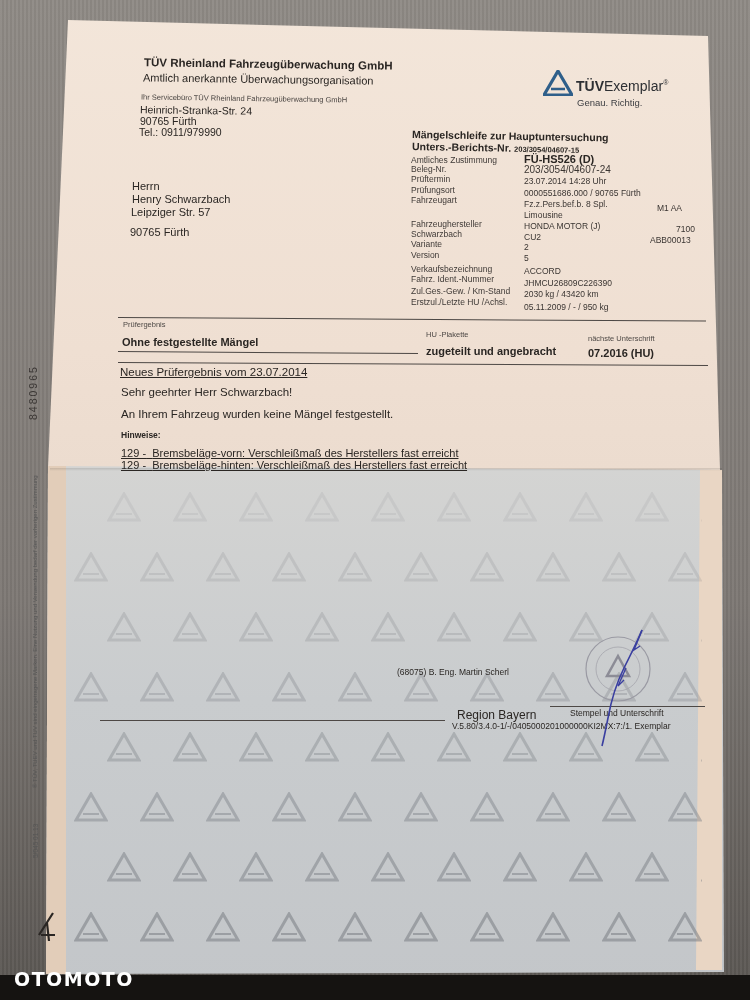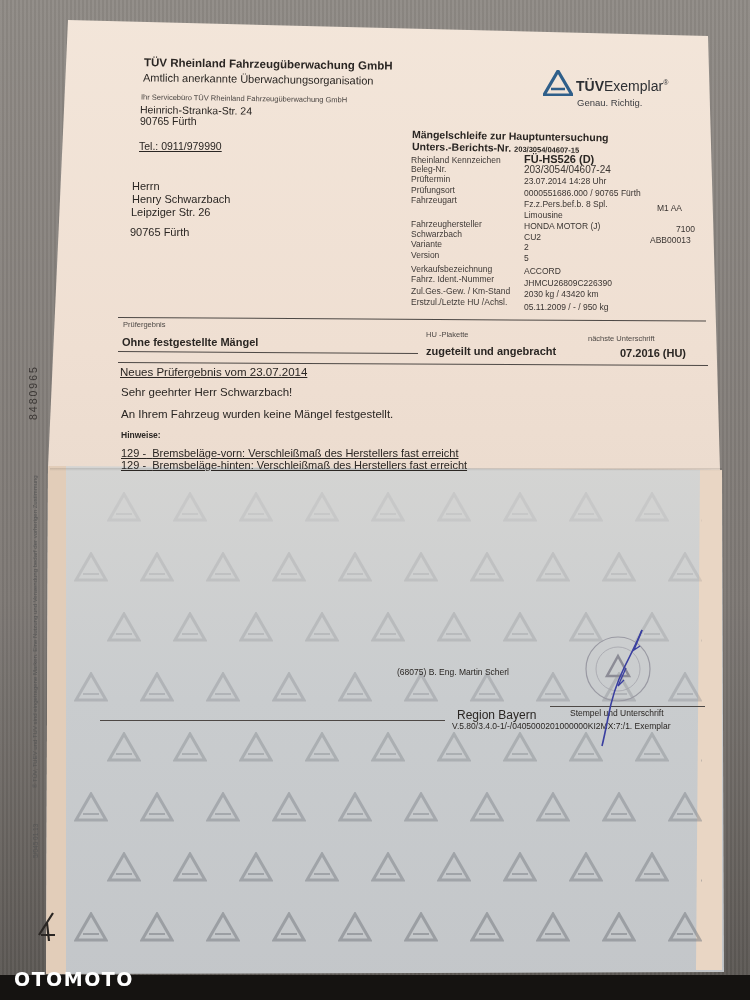--- a/index.html
+++ b/index.html
@@ -56,21 +56,21 @@
   .tri svg { width: 100%; height: 100%; }
 
   .abs { position: absolute; white-space: nowrap; }
   .b { font-weight: bold; }
 
   .hdr-company { left: 144px; top: 58px; font-size: 11.5px; font-weight: bold; transform: rotate(0.8deg); }
   .hdr-sub { left: 143px; top: 73px; font-size: 11px; transform: rotate(0.8deg); }
   .hdr-office { left: 141px; top: 94px; font-size: 7.5px; color: #4a4542; transform: rotate(0.8deg); }
   .hdr-street { left: 140px; top: 104px; font-size: 10.5px; transform: rotate(0.8deg); }
   .hdr-city { left: 140px; top: 115px; font-size: 10.5px; }
-  .hdr-tel { left: 139px; top: 140px; font-size: 10.5px; text-decoration: underline; }
+  .hdr-tel { left: 139px; top: 126px; font-size: 10.5px; }
 
   .logo { left: 543px; top: 70px; }
   .logo-text { left: 576px; top: 78px; font-size: 14px; color: #2d2f33; }
   .logo-text .light { font-weight: normal; }
   .logo-tag { left: 577px; top: 97px; font-size: 9.5px; color: #3c3e42; }
 
   .addr { font-size: 11px; left: 132px; }
 
   .mg-title { left: 412px; top: 128px; font-size: 10.5px; font-weight: bold; transform: rotate(1deg); transform-origin: left; }
   .mg-no { left: 412px; top: 140px; font-size: 10.5px; font-weight: bold; transform: rotate(1deg); transform-origin: left; }
@@ -458,30 +458,30 @@
     <path d="M8 19 L22 19" stroke="#2f5f8a" stroke-width="2.5"></path>
   </svg>
 </div>
 <div class="abs logo-text">
   <span class="b">TÜV</span><span class="light">Exemplar</span><sup style="font-size:7px">®</sup>
 </div>
 <div class="abs logo-tag">Genau. Richtig.</div>
 
 <div class="abs addr" style="top:180px">Herrn</div>
 <div class="abs addr" style="top:193px">Henry Schwarzbach</div>
-<div class="abs addr" style="top:206px; left:131px">Leipziger Str. 26</div>
+<div class="abs addr" style="top:206px; left:131px">Leipziger Str. 57</div>
 <div class="abs addr" style="top:226px; left:130px">90765 Fürth</div>
 
 <div class="abs mg-title">Mängelschleife zur Hauptuntersuchung</div>
 <div class="abs mg-no">
   <span>Unters.-Berichts-Nr.</span>
   <span class="small">203/3054/04607-15</span>
 </div>
 
-<div class="abs lbl" style="top:155px">Rheinland Kennzeichen</div>
+<div class="abs lbl" style="top:155px">Amtliches Zustimmung</div>
 <div class="abs val big" style="top:153px">FÜ-HS526 (D)</div>
 
 <div class="abs lbl" style="top:164px">Beleg-Nr.</div>
 <div class="abs val mid" style="top:164px">203/3054/04607-24</div>
 
 <div class="abs lbl" style="top:174px">Prüftermin</div>
 <div class="abs val" style="top:176px">23.07.2014 14:28 Uhr</div>
 
 <div class="abs lbl" style="top:185px">Prüfungsort</div>
 <div class="abs val" style="top:188px">0000551686.000 / 90765 Fürth</div>
@@ -517,21 +517,21 @@
 
 <div class="abs lbl" style="top:297px">Erstzul./Letzte HU /Achsl.</div>
 <div class="abs val" style="top:302px">05.11.2009 / - / 950 kg</div>
 
 <div class="hr" style="left:118px; top:317px; width:588px; transform:rotate(0.35deg)"></div>
 <div class="abs sec-label" style="left:123px; top:320px">Prüfergebnis</div>
 <div class="abs sec-val" style="left:122px; top:336px">Ohne festgestellte Mängel</div>
 <div class="abs sec-label" style="left:426px; top:330px">HU -Plakette</div>
 <div class="abs sec-val" style="left:426px; top:345px">zugeteilt und angebracht</div>
 <div class="abs sec-label" style="left:588px; top:334px">nächste Unterschrift</div>
-<div class="abs sec-val" style="left:620px; top:347px">07.2016 (HU)</div>
+<div class="abs sec-val" style="left:588px; top:347px">07.2016 (HU)</div>
 <div class="hr" style="left:118px; top:351px; width:300px; transform:rotate(0.4deg)"></div>
 <div class="hr" style="left:118px; top:362px; width:590px; transform:rotate(0.3deg)"></div>
 
 <div class="abs body-text" style="top:366px; text-decoration: underline; left:120px">Neues Prüfergebnis vom 23.07.2014</div>
 <div class="abs body-text" style="top:386px">Sehr geehrter Herr Schwarzbach!</div>
 <div class="abs body-text" style="top:408px">An Ihrem Fahrzeug wurden keine Mängel festgestellt.</div>
 <div class="abs hinweise-head">Hinweise:</div>
 <div class="abs hint" style="top:447px">
   <span>129 -</span>&nbsp;&nbsp;<span>Bremsbeläge-vorn: Verschleißmaß des Herstellers fast erreicht</span>
 </div>

